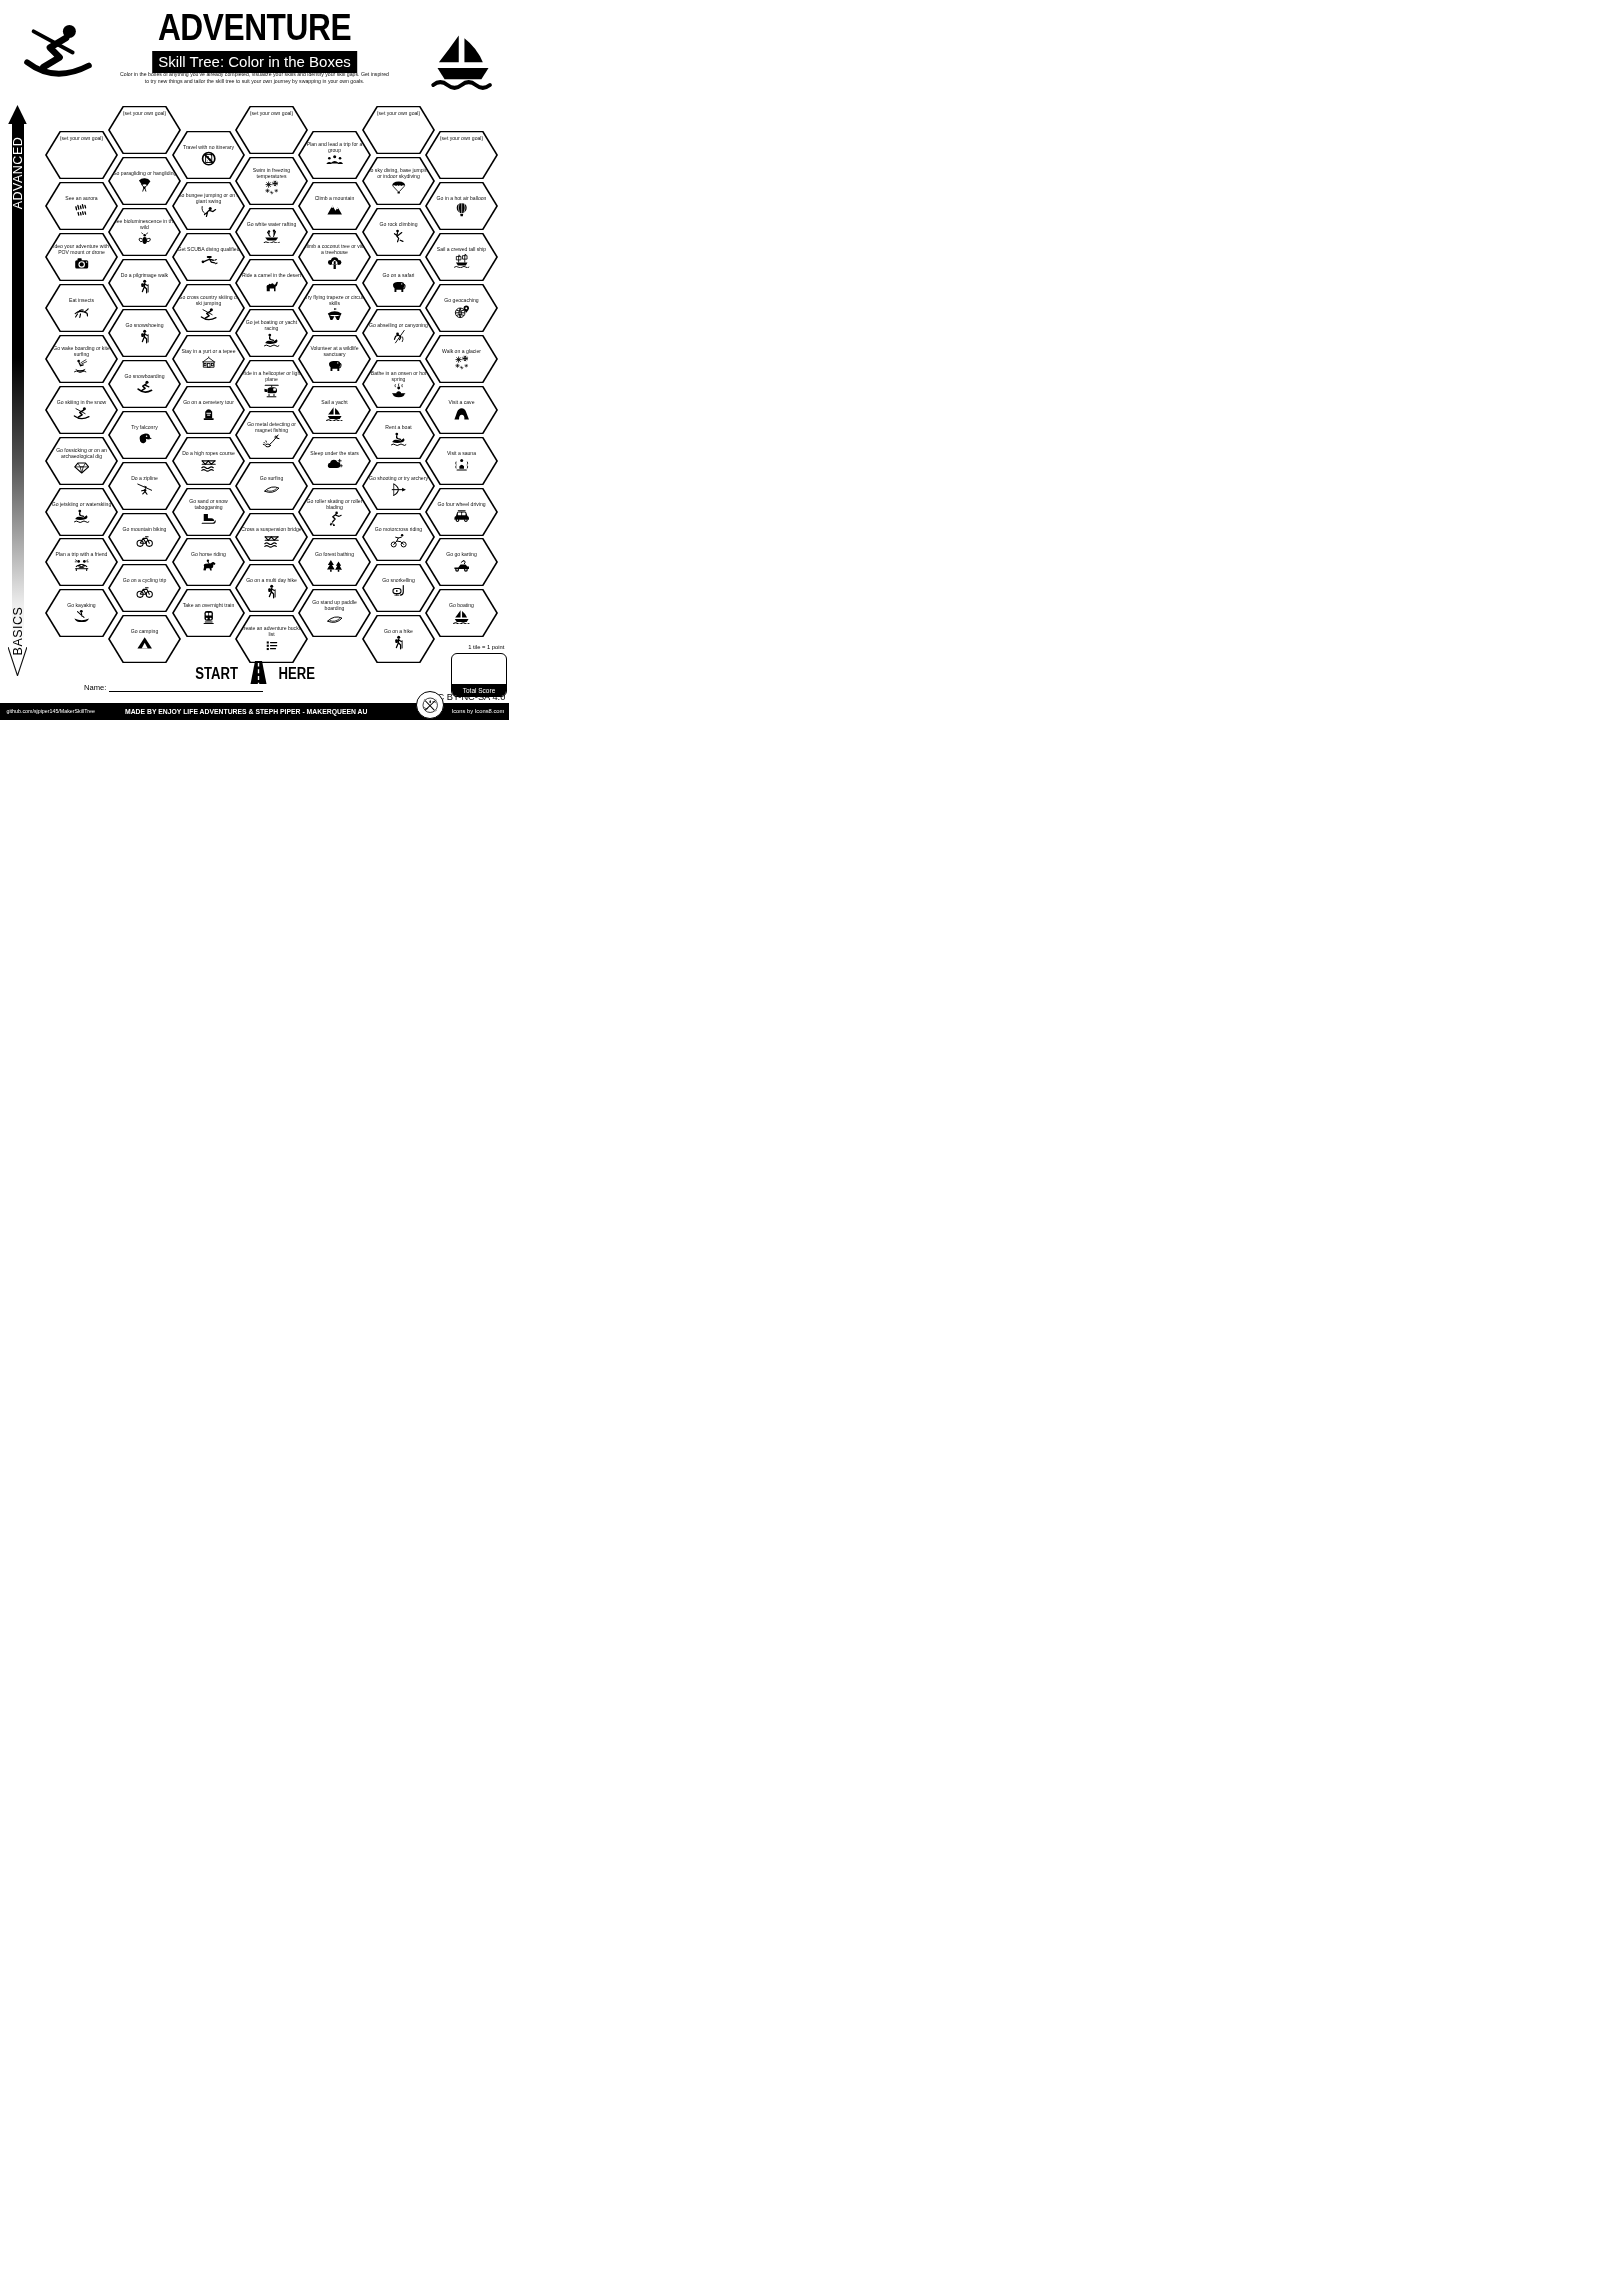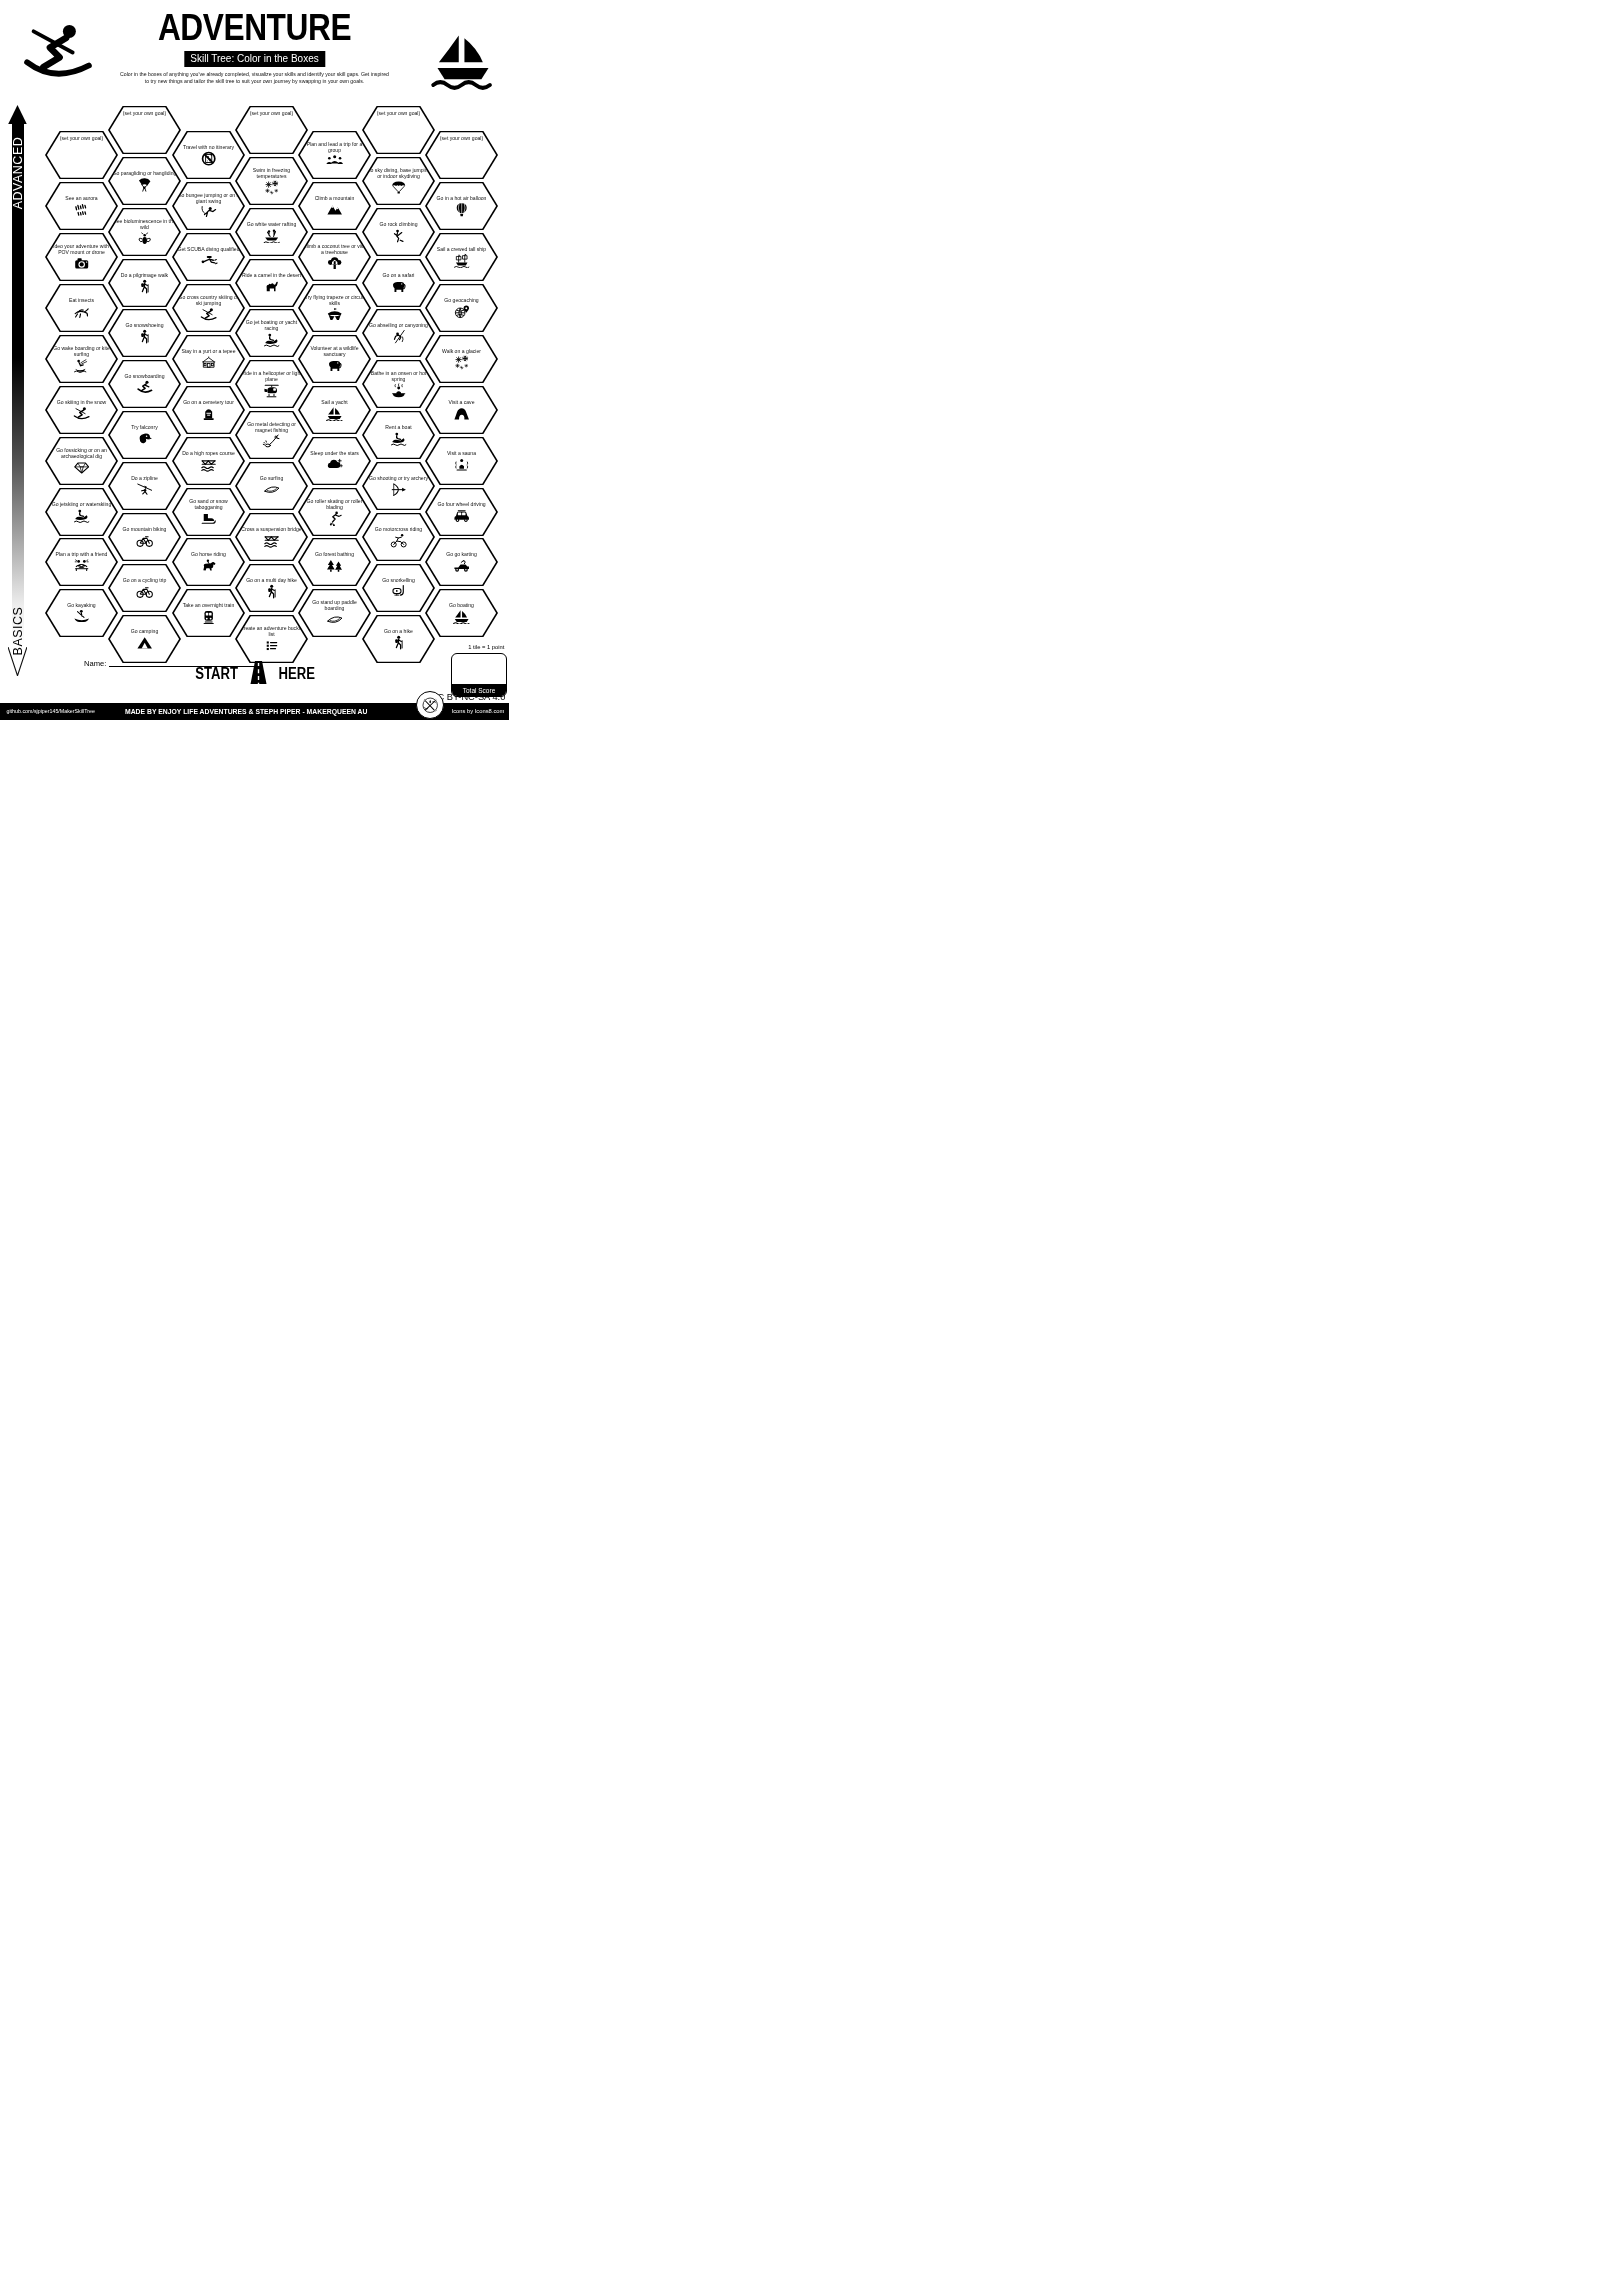--- a/index.html
+++ b/index.html
@@ -6,21 +6,21 @@
   #page{position:relative;width:509px;height:720px;background:#fff;overflow:hidden;
         font-family:"Liberation Sans",sans-serif;color:#000;}
   
   .hdr-icon{position:absolute;}
   #skier-hdr{left:19.4px;top:17.6px;width:78px;height:69px;}
   #boat-hdr{left:429px;top:25.4px;width:68px;height:69px;}
   #title{position:absolute;left:0;right:0;top:10.2px;text-align:center;
          font-size:36px;font-weight:800;letter-spacing:-0.5px;transform:scaleX(.88);
          transform-origin:center;line-height:1;}
   #subtitle-box{position:absolute;left:50%;top:51px;transform:translateX(-50%);
-        background:#000;color:#fff;font-size:10px;padding:2.3px 6.5px;white-space:nowrap;}
+        background:#000;color:#fff;font-size:15px;padding:2.3px 6.5px;white-space:nowrap;}
   .desc{position:absolute;left:0;right:0;text-align:center;font-size:5.2px;color:#111;}
   #desc1{top:71px;} #desc2{top:78px;}
   
   #arrow-up-head{position:absolute;left:8.3px;top:105px;width:19px;height:19.4px;}
   #arrow-shaft{position:absolute;left:11.6px;top:121px;width:12.5px;height:527px;
      background:linear-gradient(180deg,#000 0%,#000 45%,#555 65%,#aaa 80%,#eee 92%,#fff 100%);}
   #arrow-down-head{position:absolute;left:8.3px;top:647px;width:19px;height:29px;}
   .axis-label{position:absolute;width:88px;text-align:center;font-size:12.5px;
       letter-spacing:0.5px;transform:rotate(-90deg);transform-origin:center;font-weight:500;}
   #advanced-label{left:-26px;top:166px;color:#fff;}
@@ -34,21 +34,21 @@
        align-items:center;justify-content:center;gap:0.9px;}
   .hex-content.goal{justify-content:flex-start;padding-top:3.2px;}
   .hex-label{font-size:5.1px;line-height:1.18;text-align:center;max-width:64px;color:#111;}
   .tile-icon{line-height:0;}
   .tile-icon svg{width:19.4px;height:15.3px;}
   
   #start-here{position:absolute;left:50%;top:659px;transform:translateX(-50%);
       display:flex;align-items:center;gap:4.2px;}
   .start-word{font-size:16px;font-weight:800;transform:scaleX(.82);letter-spacing:0;}
   #road-icon-box svg{width:24px;height:27px;}
-  #name-row{position:absolute;left:52px;top:659px;display:flex;align-items:flex-start;padding-left:32px;}
+  #name-row{position:absolute;left:52px;top:683px;display:flex;align-items:center;padding-left:32px;}
   #name-label{font-size:7.6px;}
   #name-line{width:154px;border-bottom:0.9px solid #000;height:7.4px;margin-left:2.8px;}
   #tile-note{position:absolute;right:4.6px;top:644px;font-size:5.8px;}
   #score-box{position:absolute;left:451px;top:653px;width:54px;height:42px;
       border:1.1px solid #000;border-radius:6px;overflow:hidden;display:flex;
       flex-direction:column;background:#fff;}
   #score-space{flex:1;}
   #score-band{height:12px;background:#000;color:#fff;font-size:6.5px;display:flex;
       align-items:center;justify-content:center;}
   #cc-logo{position:absolute;left:416px;top:691px;width:26px;height:26px;background:#fff;

